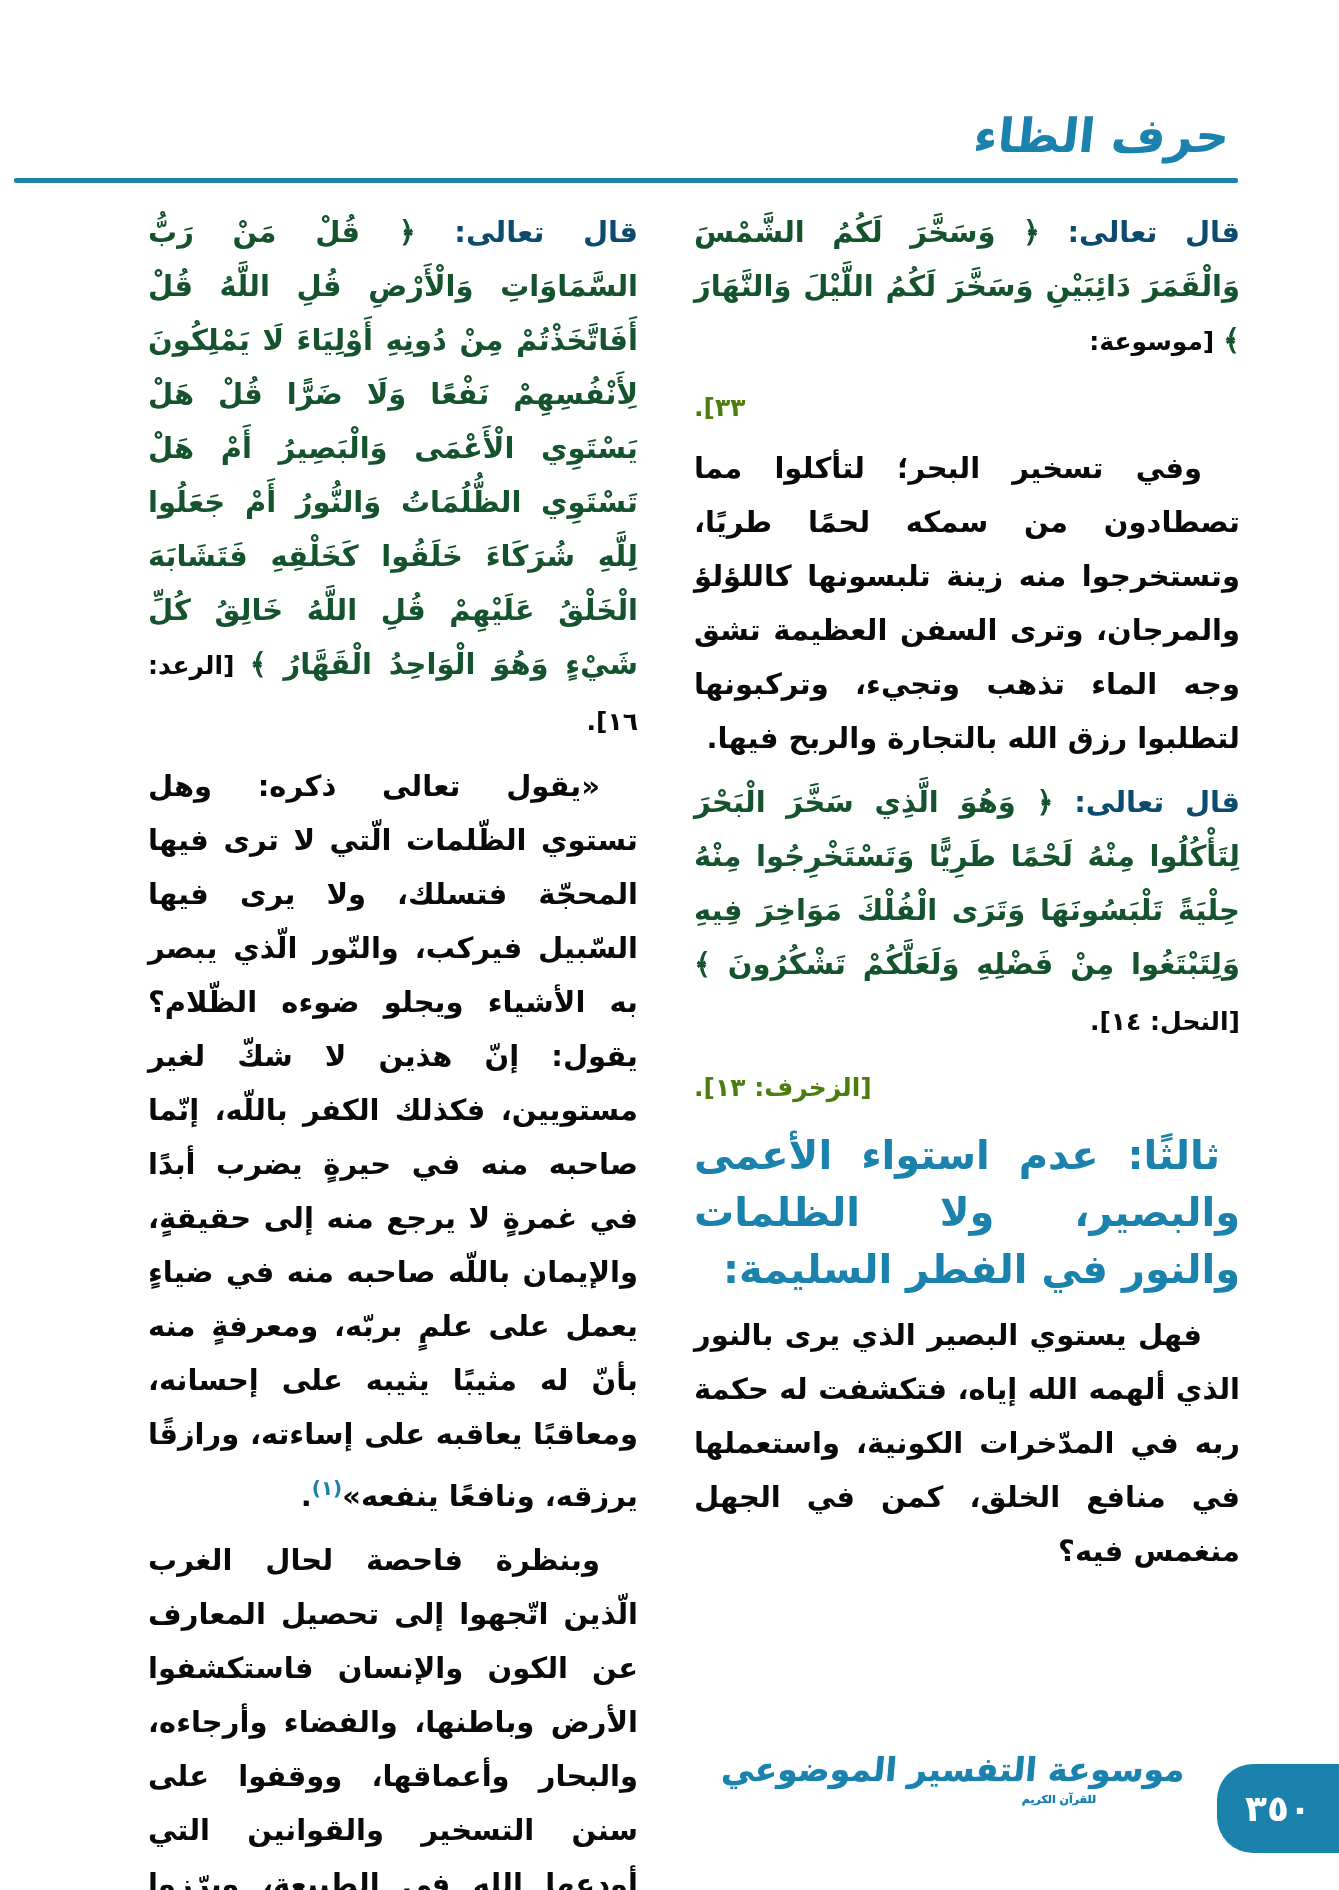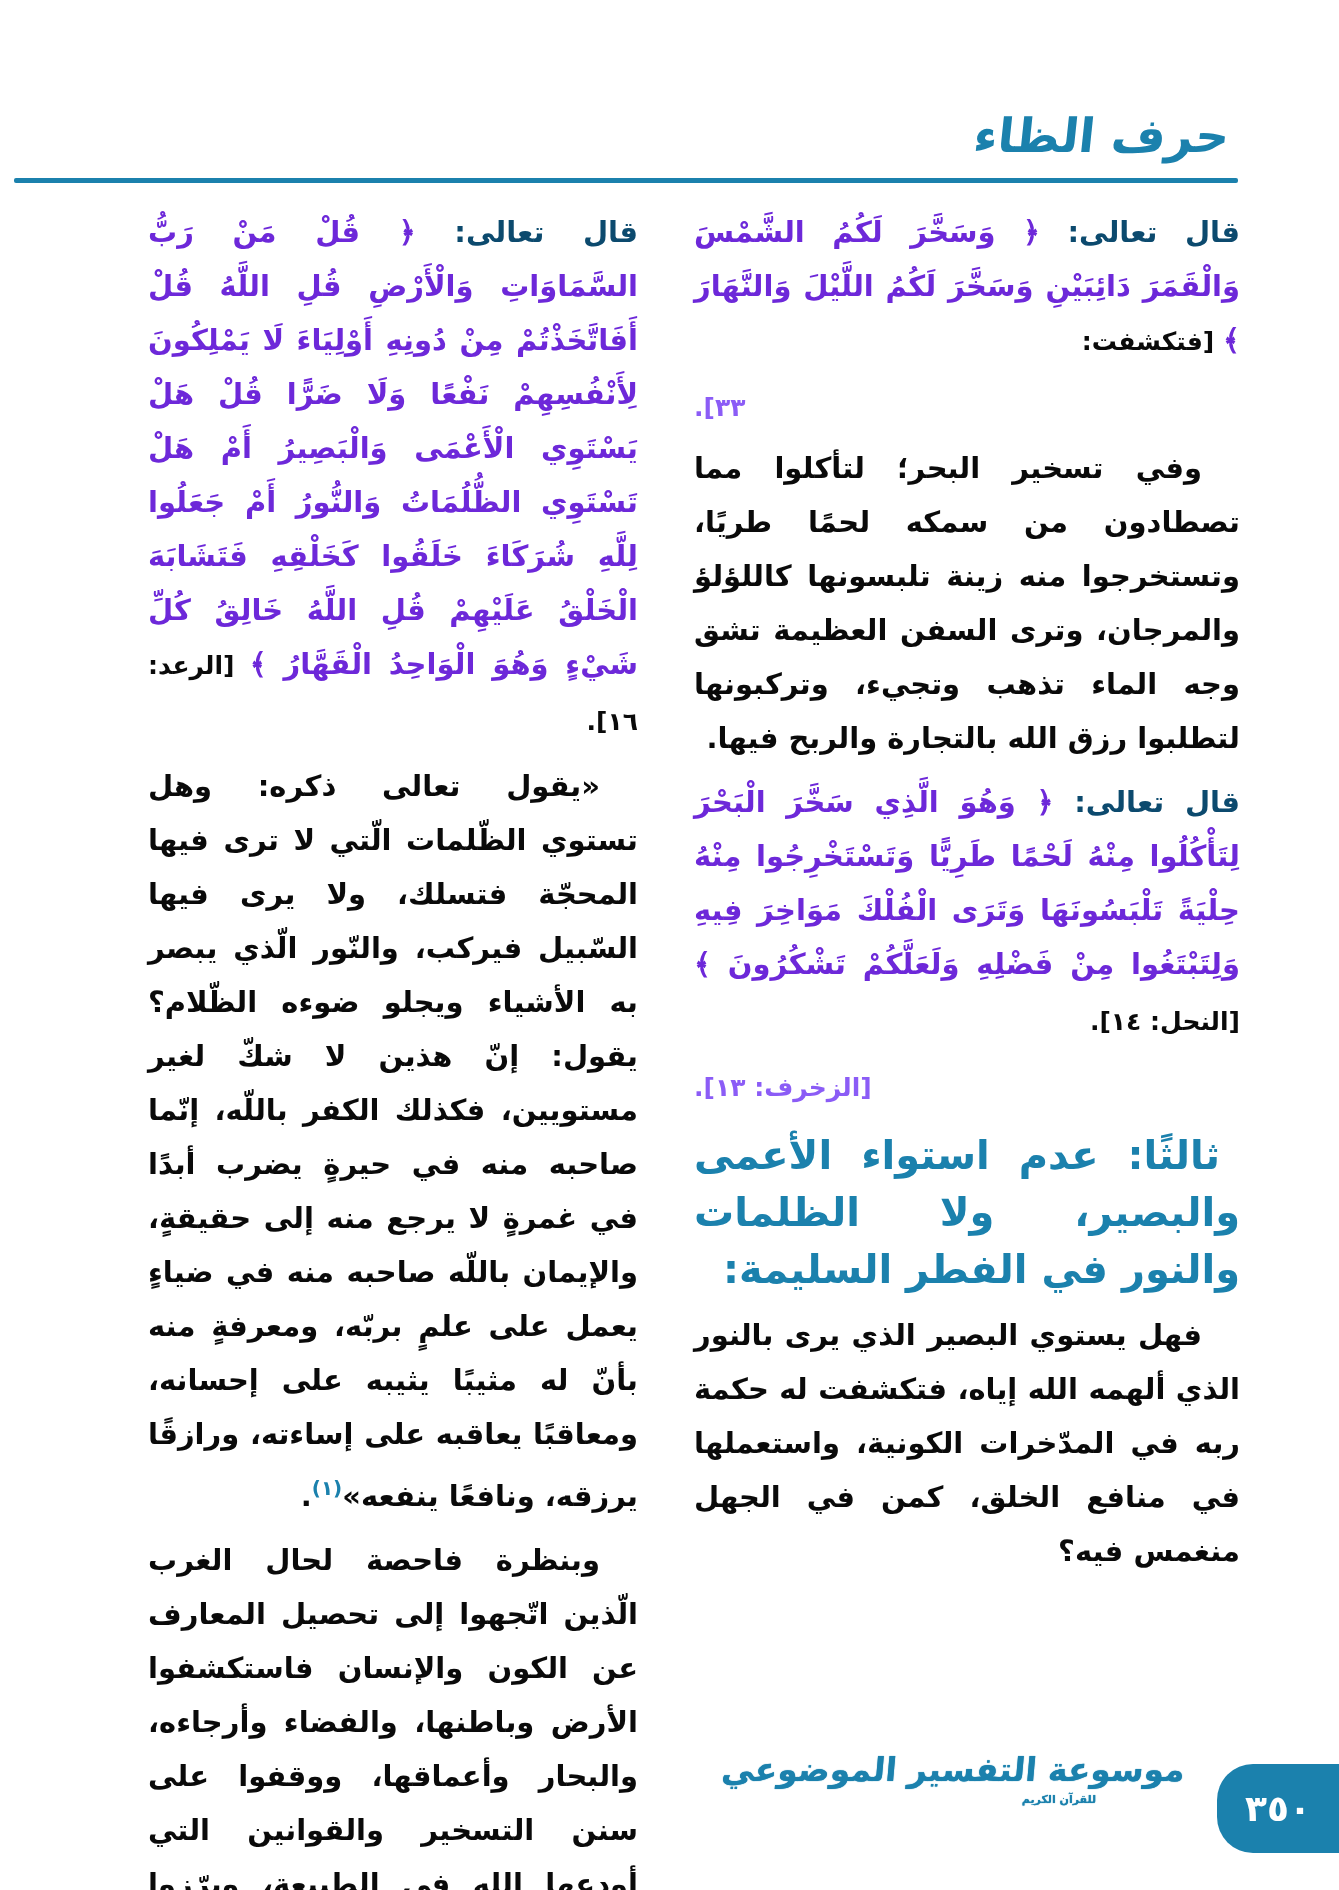--- a/index.html
+++ b/index.html
@@ -30,26 +30,26 @@
   .col-left{width:490px;}
   .para{
     margin:0 0 10px 0;
     font-size:29px;line-height:54px;
     text-align:justify;text-align-last:right;
     font-weight:bold;
   }
   .para.prose{text-indent:38px;}
   .seg-intro{color:#0c4a6e;font-weight:bold;}
   .seg-body{color:#0a0a0a;}
-  .seg-quran{color:#6d28d9;font-weight:bold;}
+  .seg-quran{color:#14532d;font-weight:bold;}
   .seg-cite{color:#0a0a0a;font-size:25px;}
   .seg-ref{color:#1b81ad;font-size:20px;vertical-align:super;font-weight:bold;}
   .cite-line{
     margin:16px 0 10px 0;font-size:25px;line-height:46px;font-weight:bold;
-    text-align:right;text-align-last:left;color:#8b5cf6;
+    text-align:right;text-align-last:left;color:#4d7c0f;
   }
   .heading{
     margin:16px 0 10px 0;
     font-size:40px;line-height:57px;font-weight:bold;color:#1b81ad;
     text-align:justify;text-align-last:right;text-indent:20px;
   }
   
   .footer-logo{
     position:absolute;right:154px;top:1752px;width:252px;
     text-align:center;color:#1b81ad;line-height:1.1;
@@ -70,21 +70,21 @@
   }
 </style>
 </head>
 <body>
 
 <div class="chapter-title">حرف الظاء</div>
 <div class="header-rule"></div>
 
 <div class="columns">
   <div id="col-right" class="col col-right">
-      <p class="para verse"><span class="seg-intro">قال تعالى: </span><span class="seg-quran">﴿ وَسَخَّرَ لَكُمُ الشَّمْسَ وَالْقَمَرَ دَائِبَيْنِ وَسَخَّرَ لَكُمُ اللَّيْلَ وَالنَّهَارَ ﴾</span><span class="seg-cite"> [فتكشفت:</span></p>
+      <p class="para verse"><span class="seg-intro">قال تعالى: </span><span class="seg-quran">﴿ وَسَخَّرَ لَكُمُ الشَّمْسَ وَالْقَمَرَ دَائِبَيْنِ وَسَخَّرَ لَكُمُ اللَّيْلَ وَالنَّهَارَ ﴾</span><span class="seg-cite"> [موسوعة:</span></p>
       <p class="cite-line">٣٣].</p>
       <p class="para prose"><span class="seg-body">وفي تسخير البحر؛ لتأكلوا مما تصطادون من سمكه لحمًا طريًا، وتستخرجوا منه زينة تلبسونها كاللؤلؤ والمرجان، وترى السفن العظيمة تشق وجه الماء تذهب وتجيء، وتركبونها لتطلبوا رزق الله بالتجارة والربح فيها.</span></p>
       <p class="para verse"><span class="seg-intro">قال تعالى: </span><span class="seg-quran">﴿ وَهُوَ الَّذِي سَخَّرَ الْبَحْرَ لِتَأْكُلُوا مِنْهُ لَحْمًا طَرِيًّا وَتَسْتَخْرِجُوا مِنْهُ حِلْيَةً تَلْبَسُونَهَا وَتَرَى الْفُلْكَ مَوَاخِرَ فِيهِ وَلِتَبْتَغُوا مِنْ فَضْلِهِ وَلَعَلَّكُمْ تَشْكُرُونَ ﴾</span><span class="seg-cite"> [النحل: ١٤].</span></p>
       <p class="cite-line">[الزخرف: ١٣].</p>
       <p class="heading">ثالثًا: عدم استواء الأعمى والبصير، ولا الظلمات والنور في الفطر السليمة:</p>
       <p class="para prose"><span class="seg-body">فهل يستوي البصير الذي يرى بالنور الذي ألهمه الله إياه، فتكشفت له حكمة ربه في المدّخرات الكونية، واستعملها في منافع الخلق، كمن في الجهل منغمس فيه؟</span></p>
     </div>
   <div class="col col-left">
     <div id="col-left-blocks">
         <p class="para verse"><span class="seg-intro">قال تعالى: </span><span class="seg-quran">﴿ قُلْ مَنْ رَبُّ السَّمَاوَاتِ وَالْأَرْضِ قُلِ اللَّهُ قُلْ أَفَاتَّخَذْتُمْ مِنْ دُونِهِ أَوْلِيَاءَ لَا يَمْلِكُونَ لِأَنْفُسِهِمْ نَفْعًا وَلَا ضَرًّا قُلْ هَلْ يَسْتَوِي الْأَعْمَى وَالْبَصِيرُ أَمْ هَلْ تَسْتَوِي الظُّلُمَاتُ وَالنُّورُ أَمْ جَعَلُوا لِلَّهِ شُرَكَاءَ خَلَقُوا كَخَلْقِهِ فَتَشَابَهَ الْخَلْقُ عَلَيْهِمْ قُلِ اللَّهُ خَالِقُ كُلِّ شَيْءٍ وَهُوَ الْوَاحِدُ الْقَهَّارُ ﴾</span><span class="seg-cite"> [الرعد: ١٦].</span></p>

